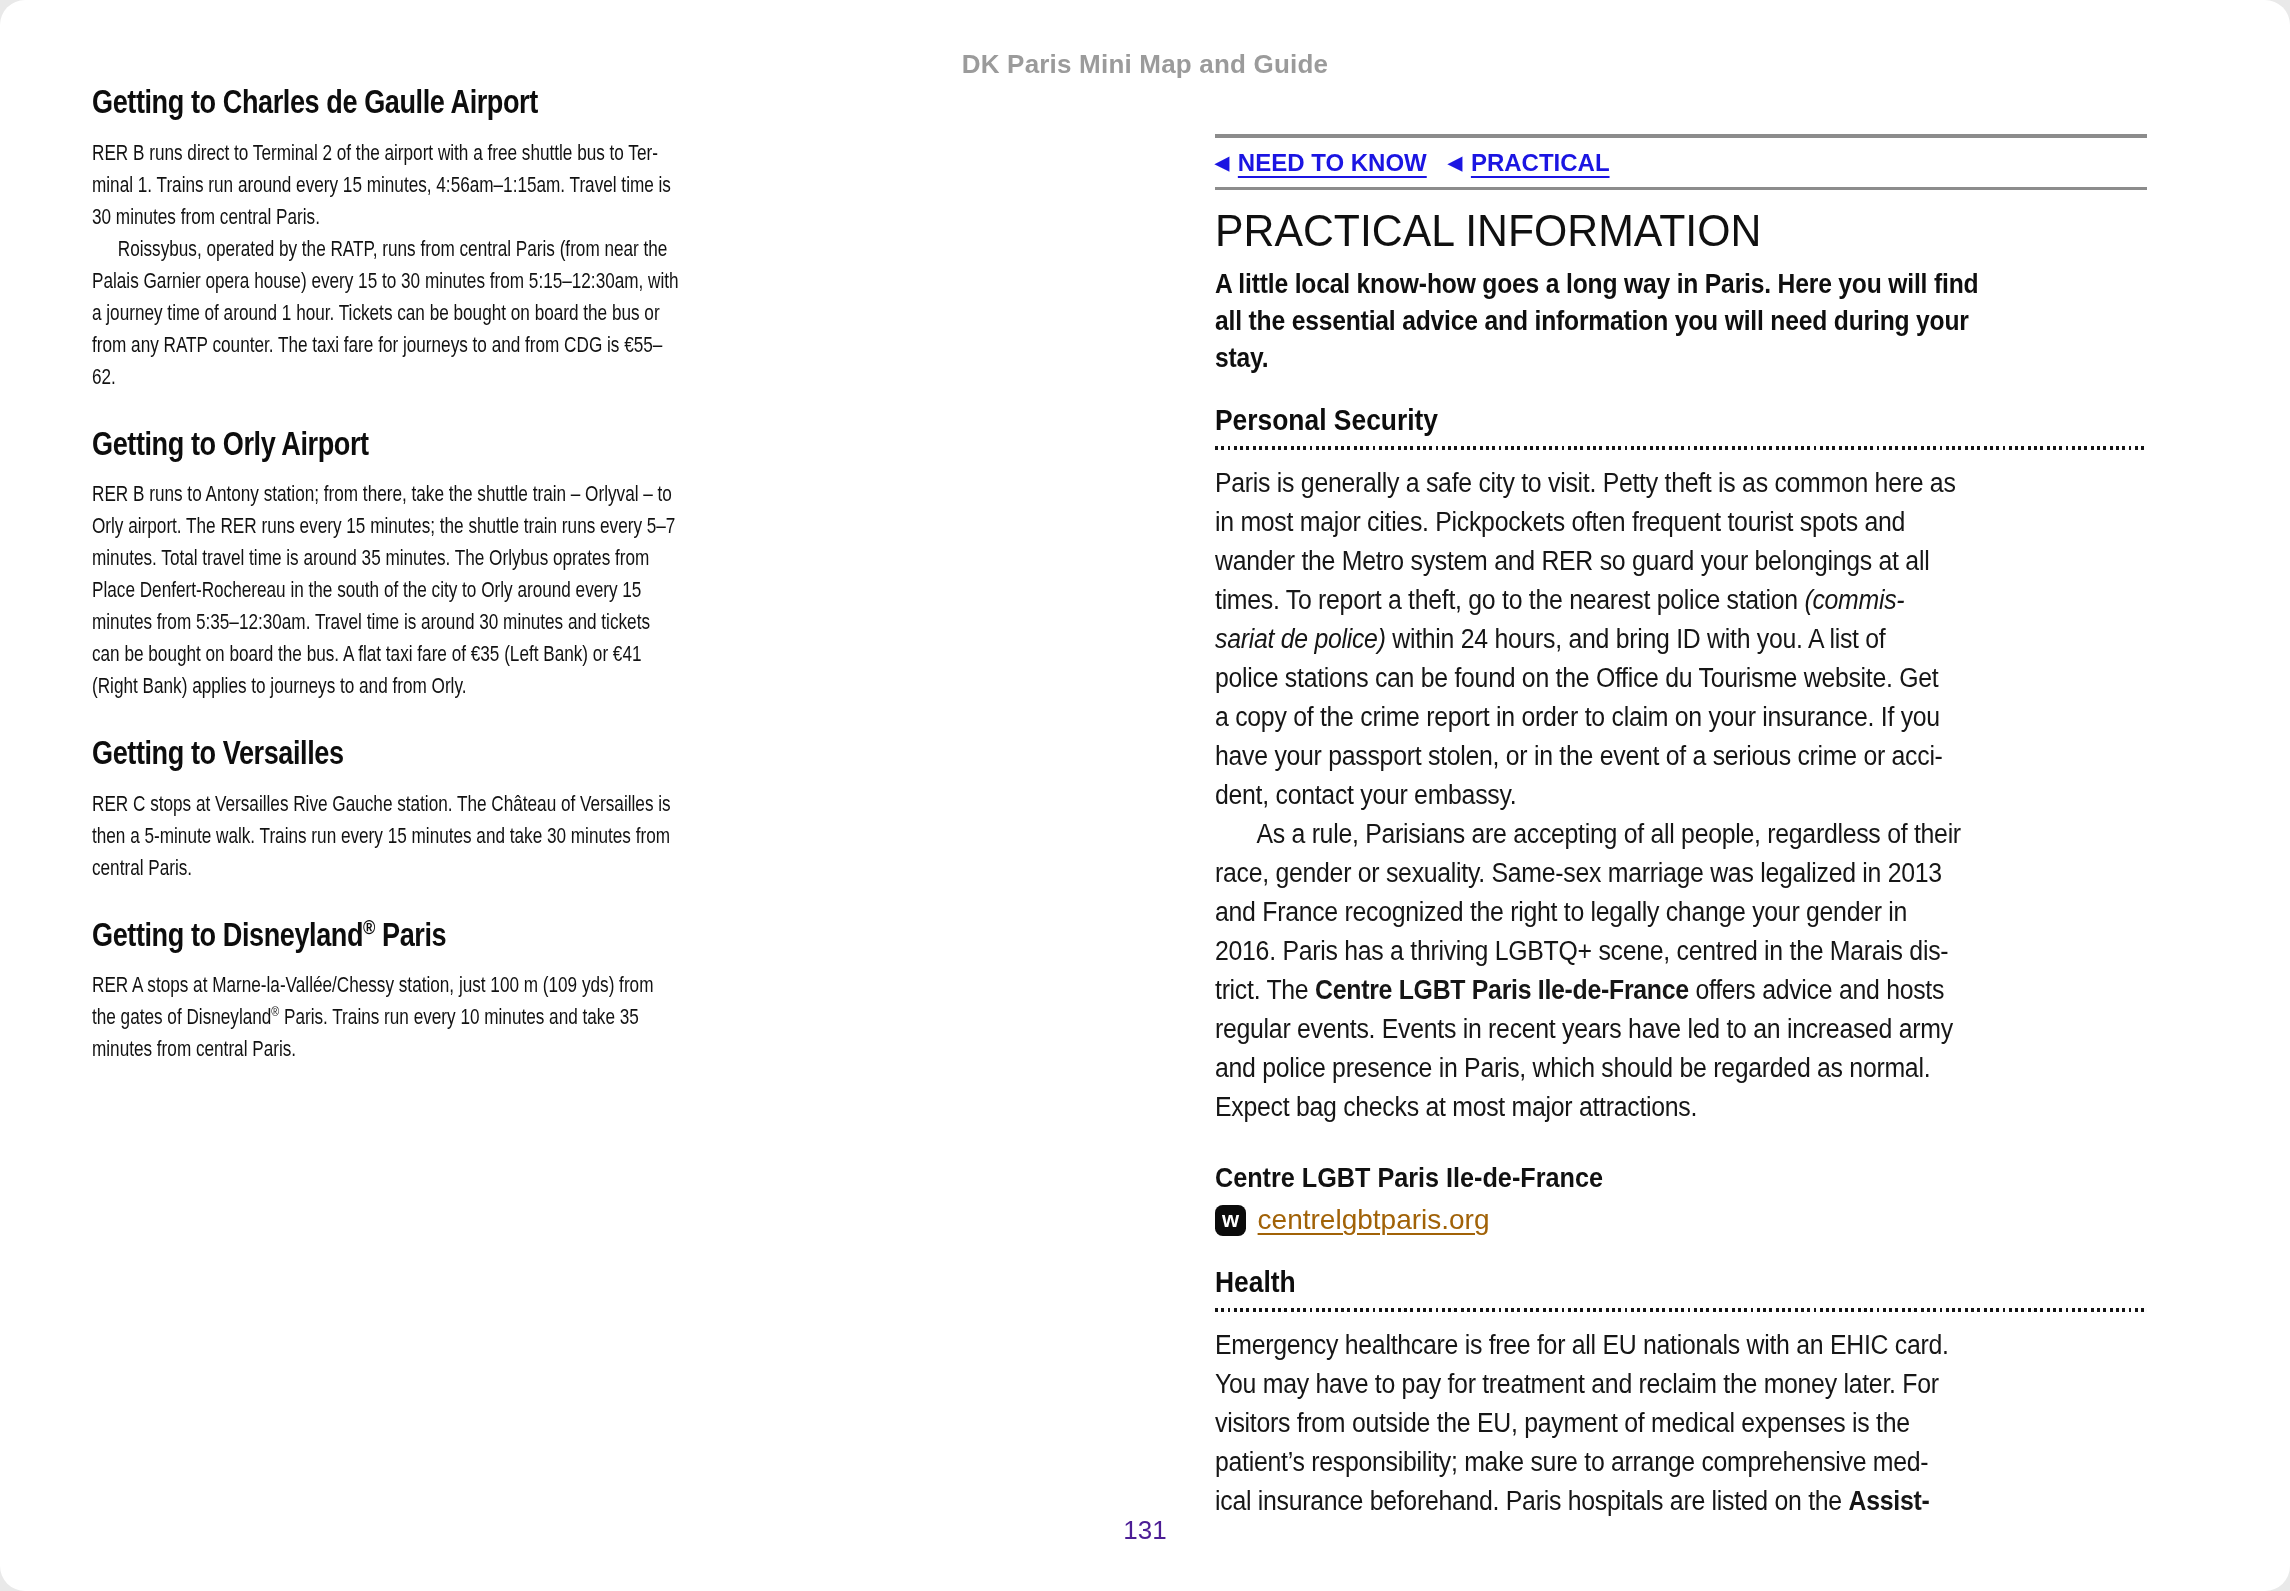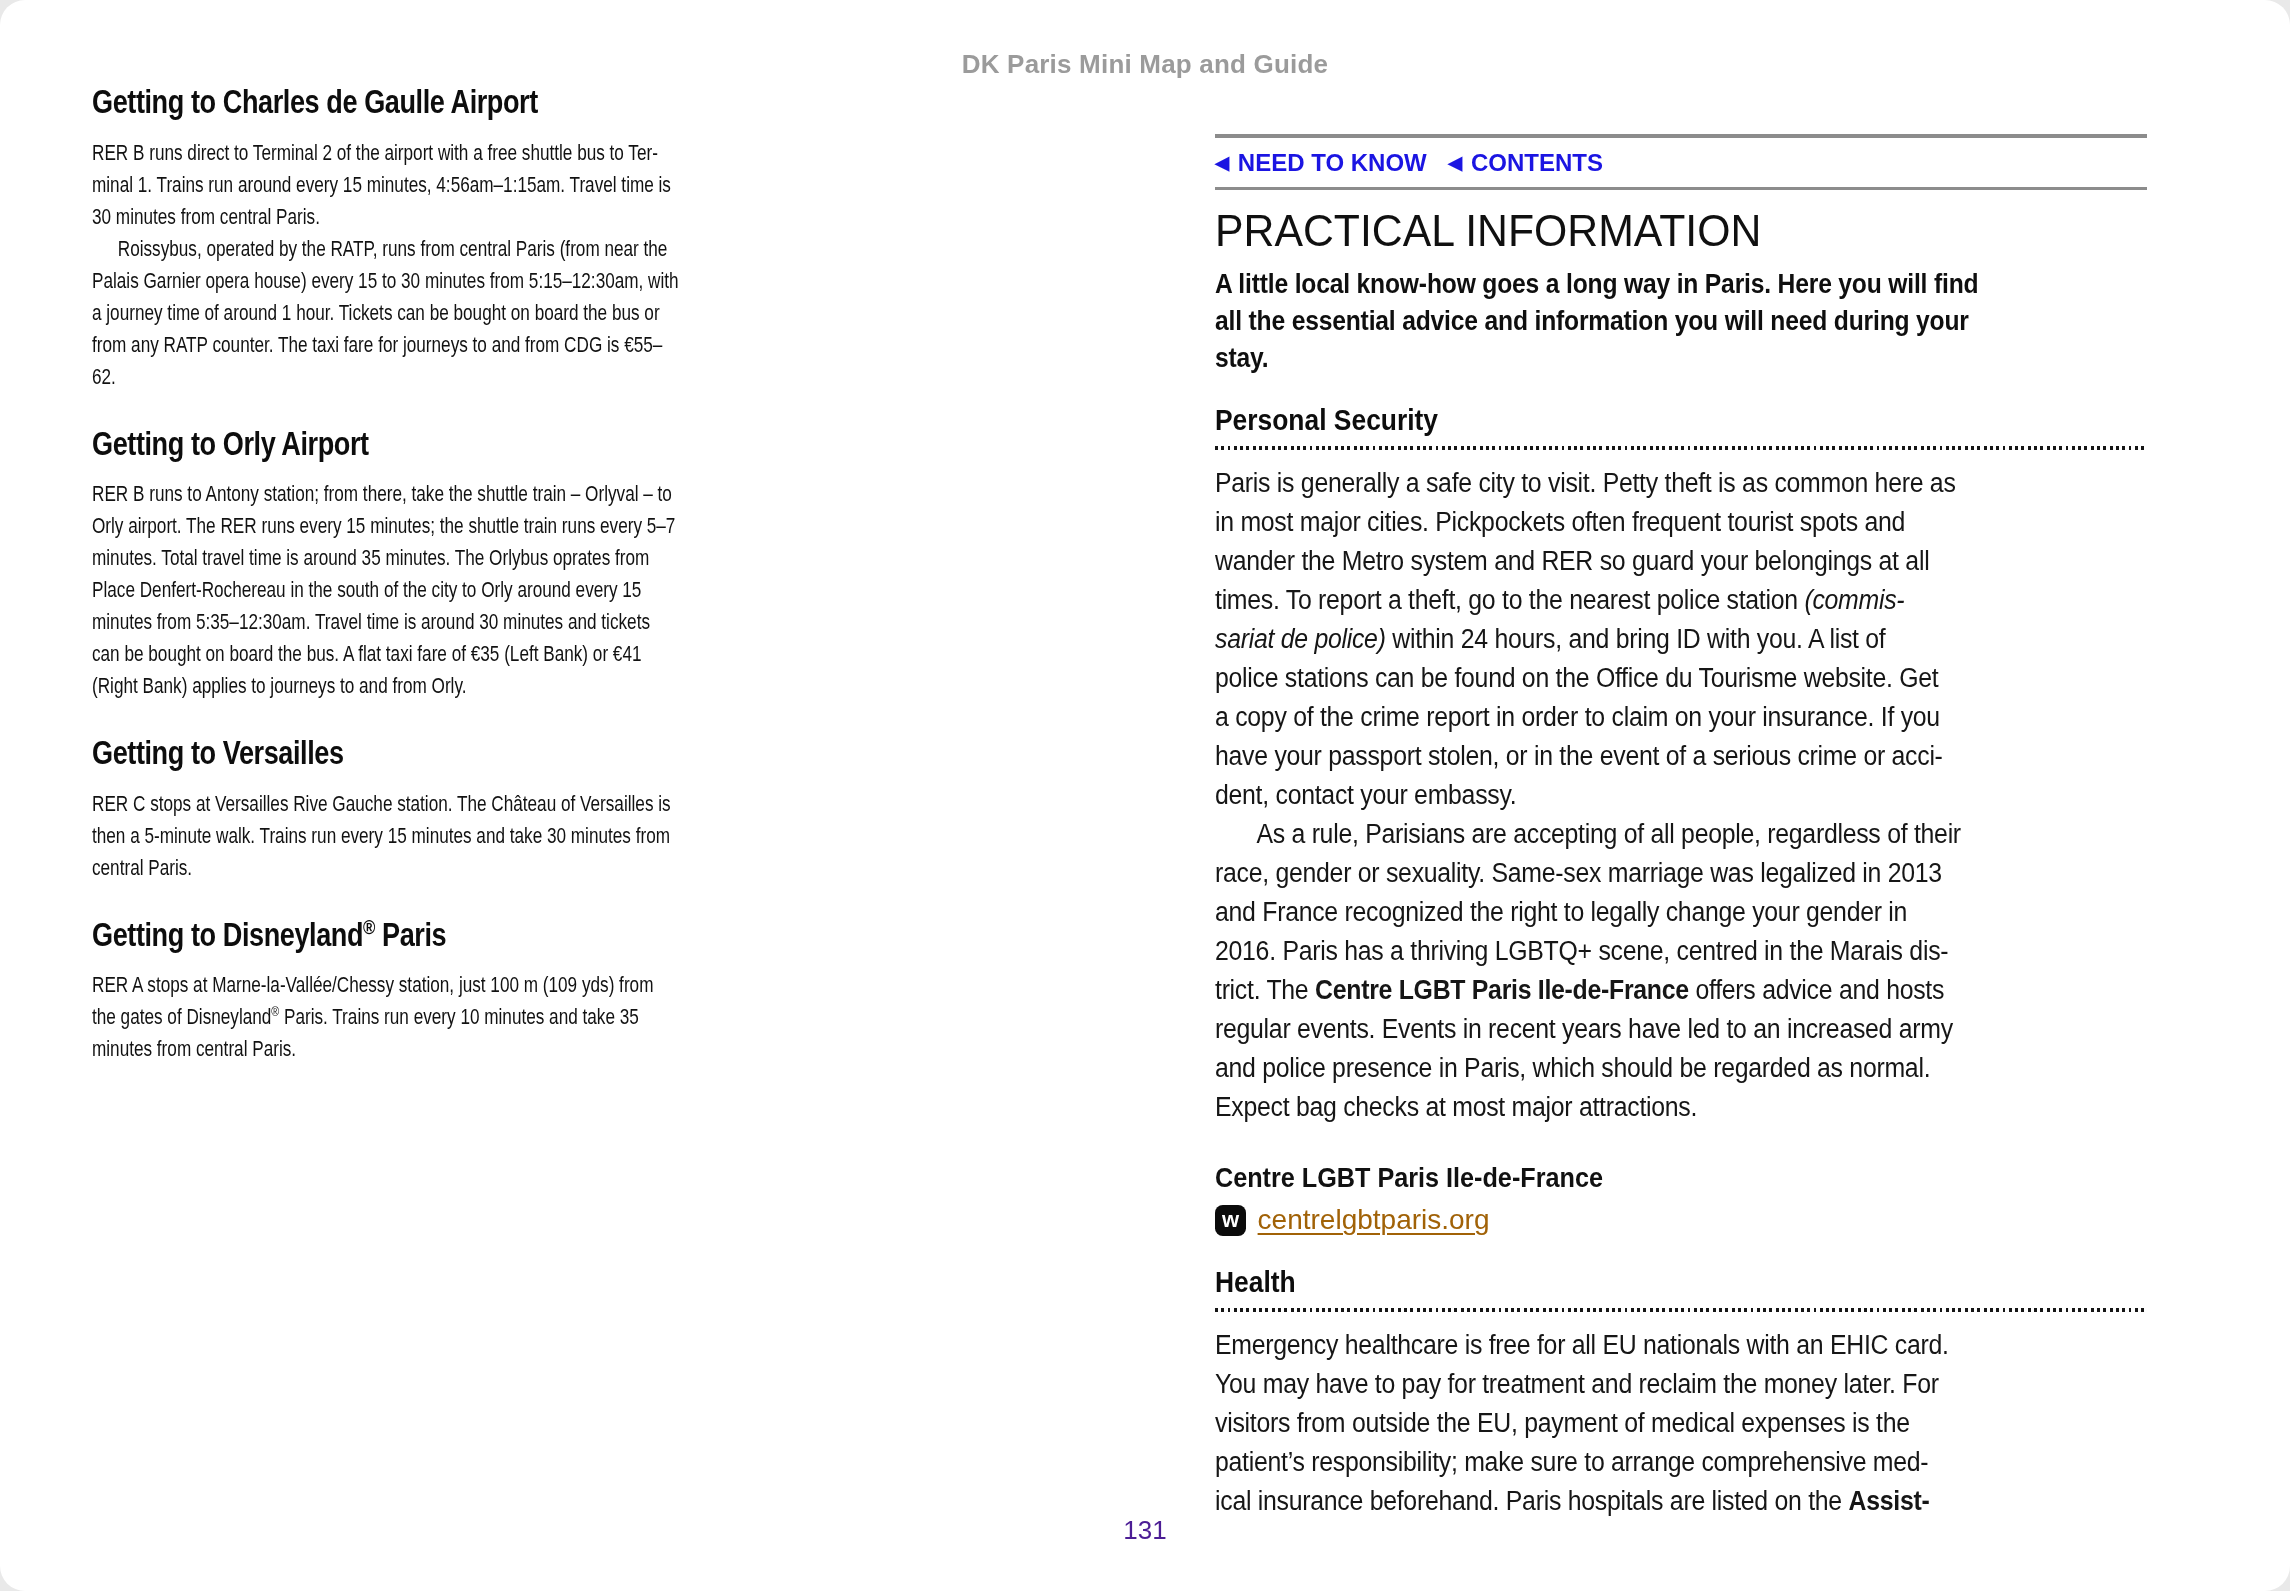--- a/index.html
+++ b/index.html
@@ -34,21 +34,21 @@
   sup { font-size:62%; line-height:0; }
 
   
   .col-right { position:absolute; left:1215px; top:134px; width:932px; }
   .rule { height:3.9px; background:#8c8c8c; }
   .rule.thin { height:2.9px; }
   .nav { display:flex; align-items:center; gap:21.3px; padding:10.7px 0 10.7px; }
   .navlink { display:flex; align-items:center; gap:8.7px; color:#1b15e2;
              font-weight:700; font-size:24px; cursor:pointer; text-decoration:none; }
   .arrow { font-size:18.4px; }
-  .navtext { text-decoration-thickness:2.4px; text-underline-offset:4.9px; }
+  .navtext { text-decoration:underline; text-decoration-thickness:2.4px; text-underline-offset:4.9px; }
 
   h1.pi {
     margin:15.5px 0 9.7px; font-size:45px; line-height:50px; font-weight:400;
     color:#101010; white-space:pre; transform:scaleX(.95); transform-origin:0 0;
   }
   .intro {
     margin:0 0 25px; font-size:28px; line-height:37px; font-weight:700;
     color:#0f0f0f; letter-spacing:-0.2px; white-space:pre;
     transform:scaleX(.88); transform-origin:0 0;
   }
@@ -125,21 +125,21 @@
 
     <div class="rule"></div>
 
     <div class="nav">
       <a class="navlink">
         <span class="arrow">◀</span>
         <span class="navtext">NEED TO KNOW</span>
       </a>
       <a class="navlink">
         <span class="arrow">◀</span>
-        <span class="navtext">CONTENTS</span>
+        <span class="navtext">PRACTICAL</span>
       </a>
     </div>
 
     <div class="rule thin"></div>
 
     <h1 class="pi">PRACTICAL INFORMATION</h1>
 
     <p class="intro">A little local know-how goes a long way in Paris. Here you will find
 all the essential advice and information you will need during your
 stay.</p>

